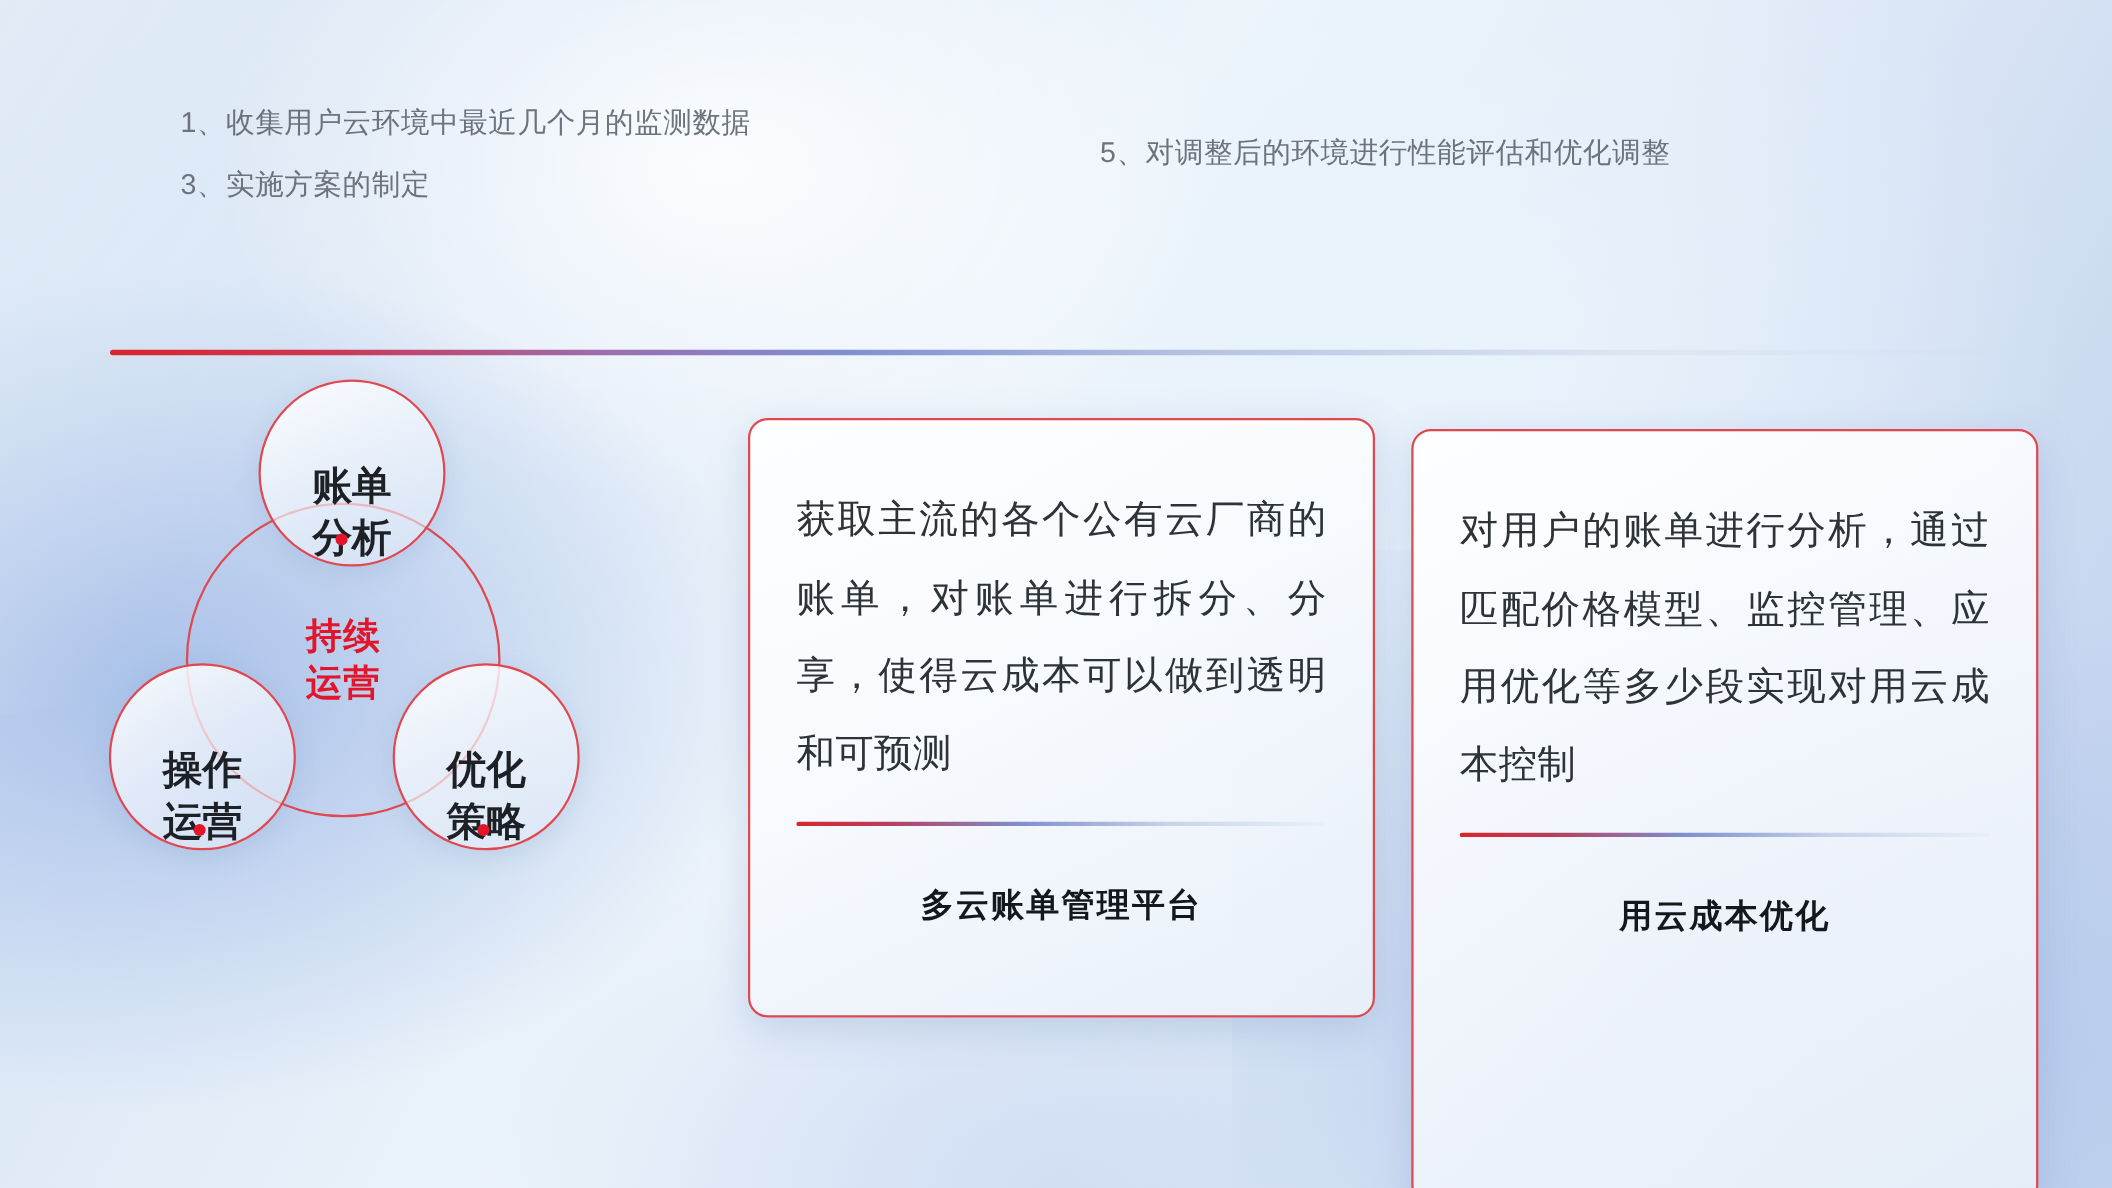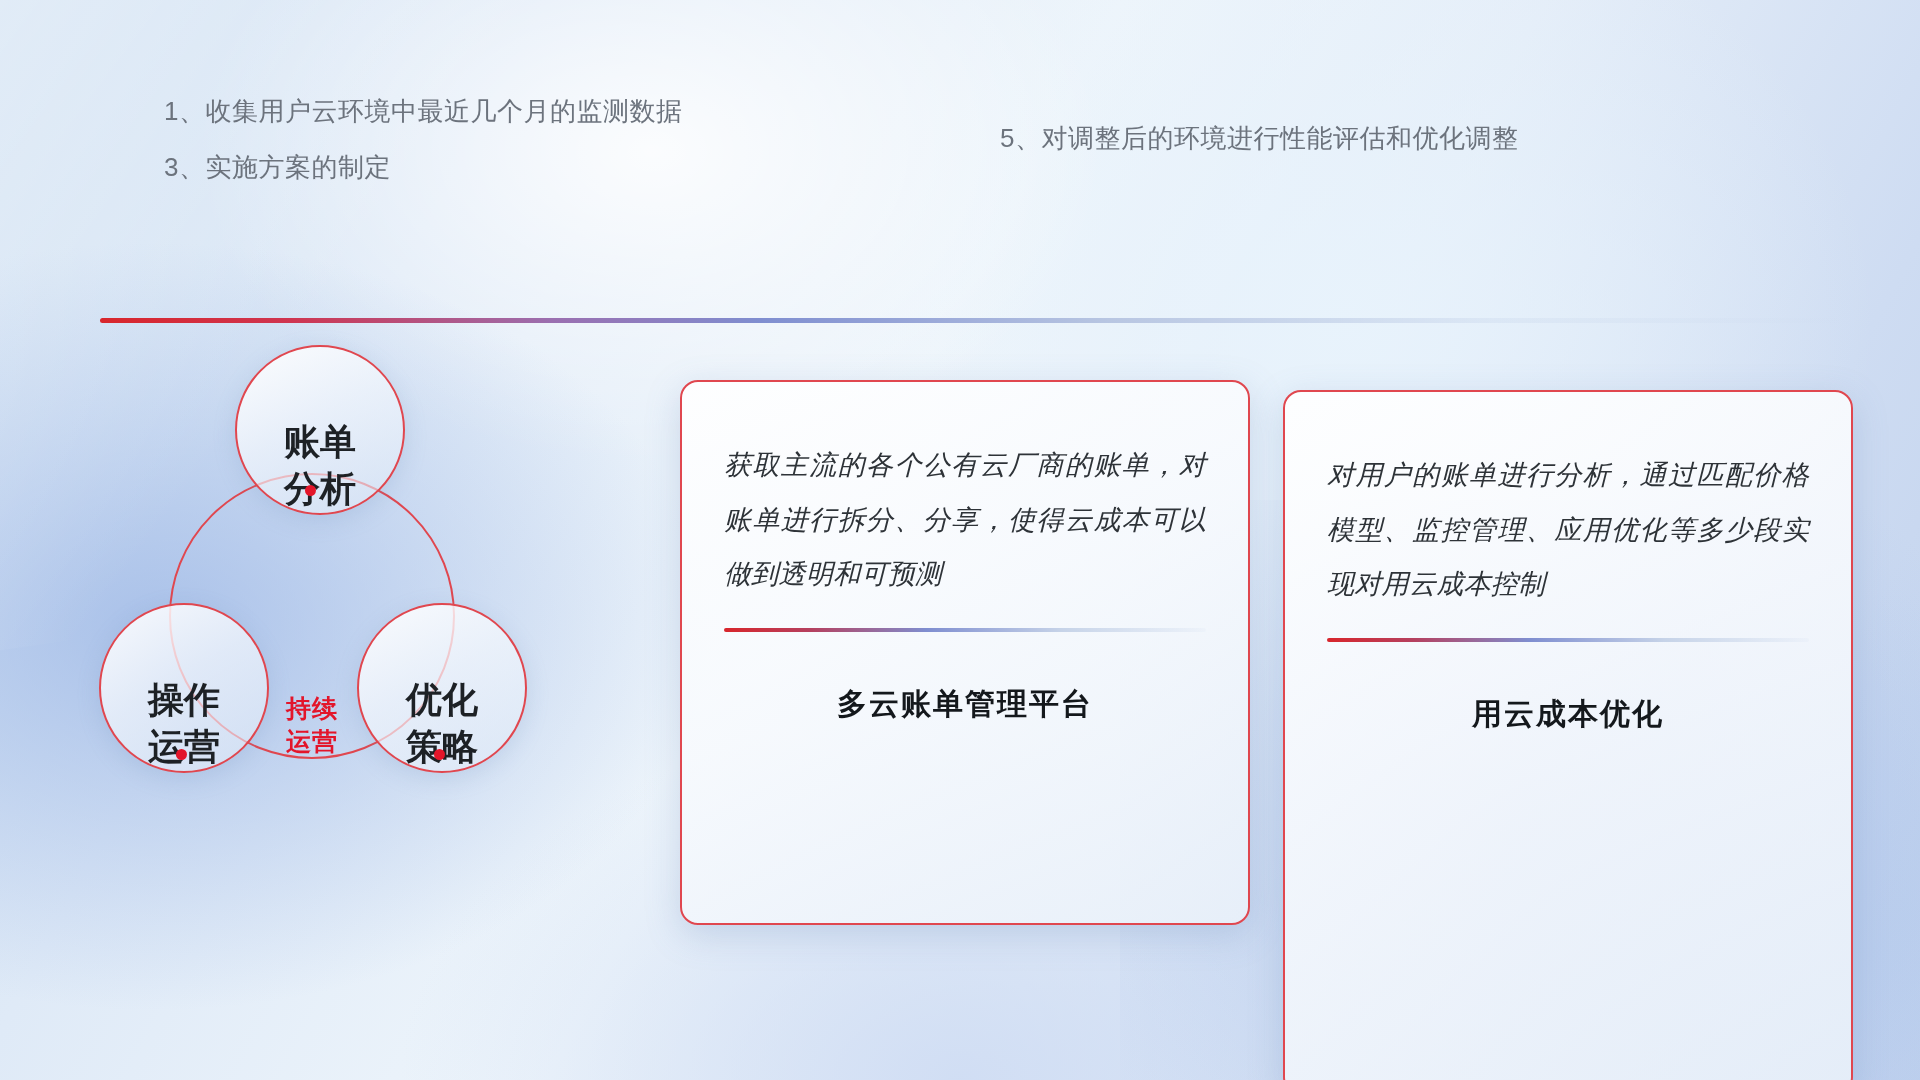--- a/index.html
+++ b/index.html
@@ -96,33 +96,33 @@
     font-size: 36px;
     line-height: 1.32;
   }
   #circle-top { left: 140px; top: 0px; width: 166px; height: 166px; }
   #circle-left { left: 4px; top: 258px; width: 166px; height: 166px; }
   #circle-right { left: 262px; top: 258px; width: 166px; height: 166px; }
 
   #circle-center {
     position: absolute;
     left: 74px;
-    top: 128px;
+    top: 112px;
     width: 282px;
     height: 282px;
     border-radius: 50%;
     border: 2px solid #e0474f;
     background: transparent;
     display: flex;
-    align-items: flex-end;
+    align-items: center;
     justify-content: center;
     text-align: center;
     color: #e3152a;
     font-weight: bold;
-    font-size: 25px;
+    font-size: 33px;
     line-height: 1.30;
     letter-spacing: 1px;
   }
   .node-dot {
     position: absolute;
     width: 11px;
     height: 11px;
     border-radius: 50%;
     background: #e3152a;
   }
@@ -141,26 +141,25 @@
     box-sizing: border-box;
     padding: 56px 42px 0 42px;
     display: flex;
     flex-direction: column;
   }
   #card-1 { left: 680px; top: 380px; width: 570px; height: 545px; }
   #card-2 { left: 1283px; top: 390px; width: 570px; height: 705px; }
 
   .card-body {
     color: #2e3338;
-    font-size: 27px;
+    font-size: 35px;
     line-height: 2.02;
     letter-spacing: 0.3px;
     text-align: justify;
     flex: 0 0 auto;
-    font-style: italic;
   }
   .card-rule {
     margin-top: 26px;
     height: 4px;
     border-radius: 2px;
     background: linear-gradient(90deg, #d8262c 0%, #b5405f 18%, #7f8ed0 42%, #c6d3e8 70%, rgba(205,218,238,0.12) 100%);
   }
   .card-title {
     margin-top: 52px;
     color: #14181c;

